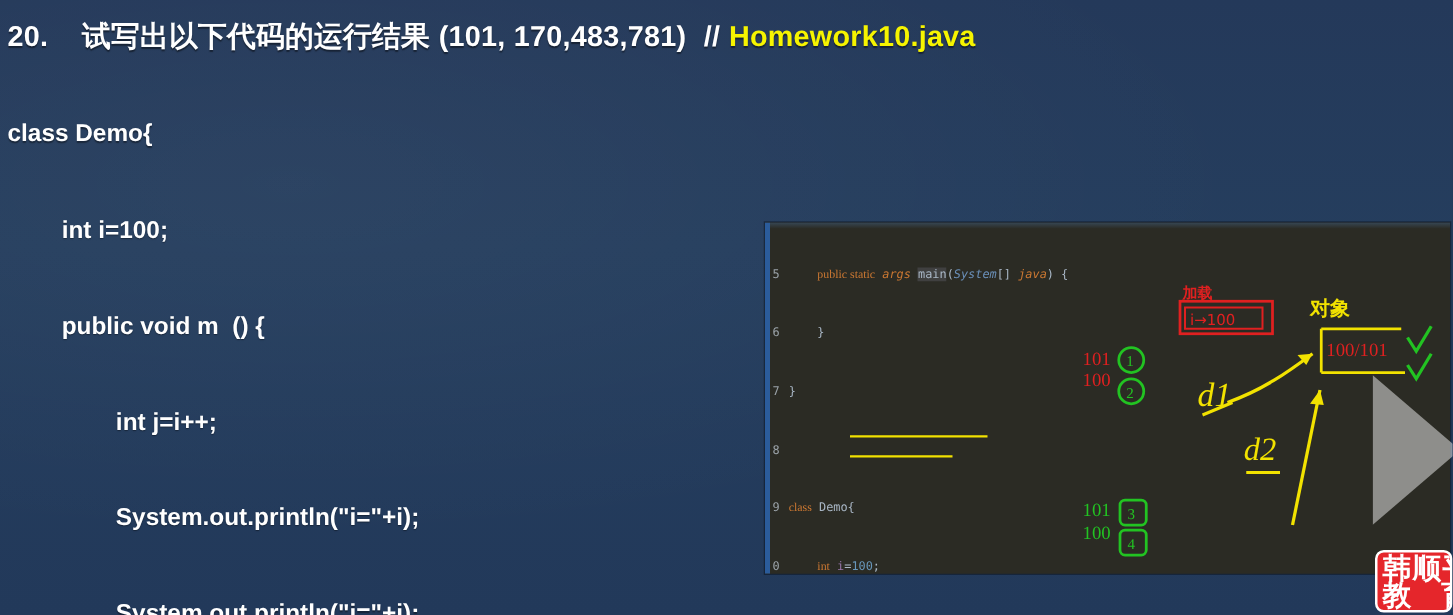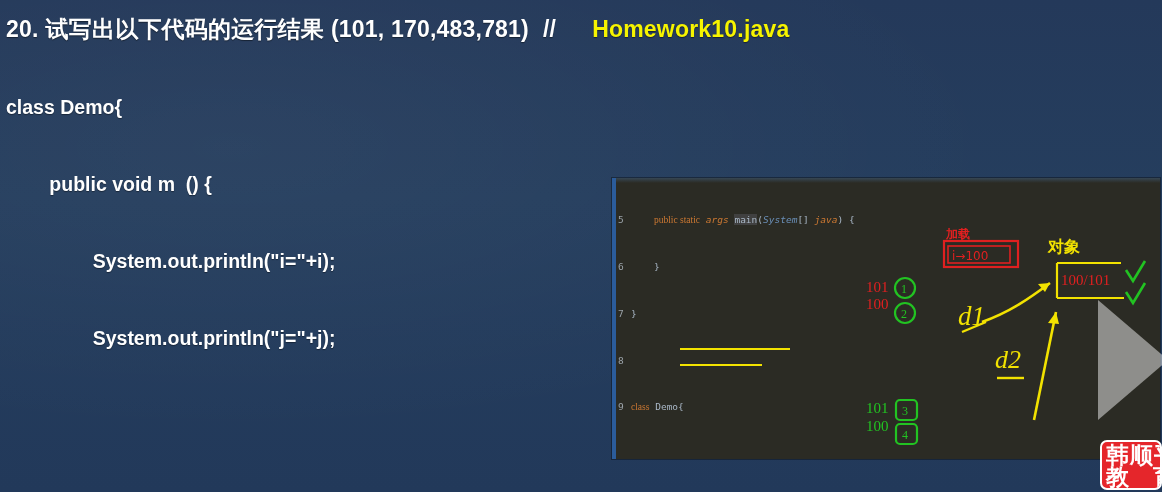--- a/index.html
+++ b/index.html
@@ -23,22 +23,22 @@
   #title-line {
     position: absolute;
     left: 6px; top: 14px;
     white-space: nowrap;
     font-size: 23px;
     font-weight: bold;
     color: #ffffff;
     letter-spacing: 0.2px;
     text-shadow: 0 1px 1px rgba(0,0,0,0.45);
   }
-  #title-line .cn { font-family: "DejaVu Sans", "Liberation Sans", sans-serif; }
-  #title-line .yellow { color: #f6f400; margin-left: 29px; }
+  #title-line .cn { font-family: "DejaVu Sans", "Liberation Sans", sans-serif; margin-left: 20px; }
+  #title-line .yellow { color: #f6f400; }
   #title-line .sp { display: inline-block; width: 7px; }
 
   
   #slide-code {
     position: absolute;
     left: 6px; top: 44px;
     font-family: "Liberation Sans", sans-serif;
     font-weight: bold;
     font-size: 19.5px;
     line-height: 25.6px;
@@ -119,21 +119,23 @@
 </style>
 </head>
 <body>
 
 <div id="slide">
 
   <div id="title-line"><span>20.</span><span class="sp"></span><span class="cn">试写出以下代码的运行结果</span><span class="sp"></span><span>(101, 170,483,781)</span><span class="sp"></span><span class="sp"></span><span>//</span><span class="sp"></span><span class="yellow">Homework10.java</span></div>
 
   <div id="slide-code">
     <span class="ln">class Demo{</span>
+    <span class="ln">        int i=100;</span>
     <span class="ln">        public void m  () {</span>
+    <span class="ln">                int j=i++;</span>
     <span class="ln">                System.out.println("i="+i);</span>
     <span class="ln">                System.out.println("j="+j);</span>
     
     
     
     
     
     
     
     
@@ -143,20 +145,21 @@
   <div id="ide">
     <div id="ide-top-fade"></div>
     <div id="gutter-bar"></div>
 
     <div id="ide-code">
       <span class="row"><span class="gut">5</span><span class="pln">    </span><span class="kw">public static</span><span class="pln"> </span><span class="itlo">args</span><span class="pln"> </span><span class="hl">main</span><span class="pln">(</span><span class="itl">System</span><span class="pln">[] </span><span class="itlo">java</span><span class="pln">) {</span></span>
       <span class="row"><span class="gut">6</span><span class="pln">    }</span></span>
       <span class="row"><span class="gut">7</span><span class="pln">}</span></span>
       <span class="row"><span class="gut">8</span></span>
       <span class="row"><span class="gut">9</span><span class="kw">class</span><span class="pln"> Demo{</span></span>
+      <span class="row"><span class="gut">0</span><span class="pln">    </span><span class="kw">int</span><span class="pln"> </span><span class="fld err">i</span><span class="pln">=</span><span class="num">100</span><span class="pln">;</span></span>
       
       
       
       
       
       
       
       
       
       

